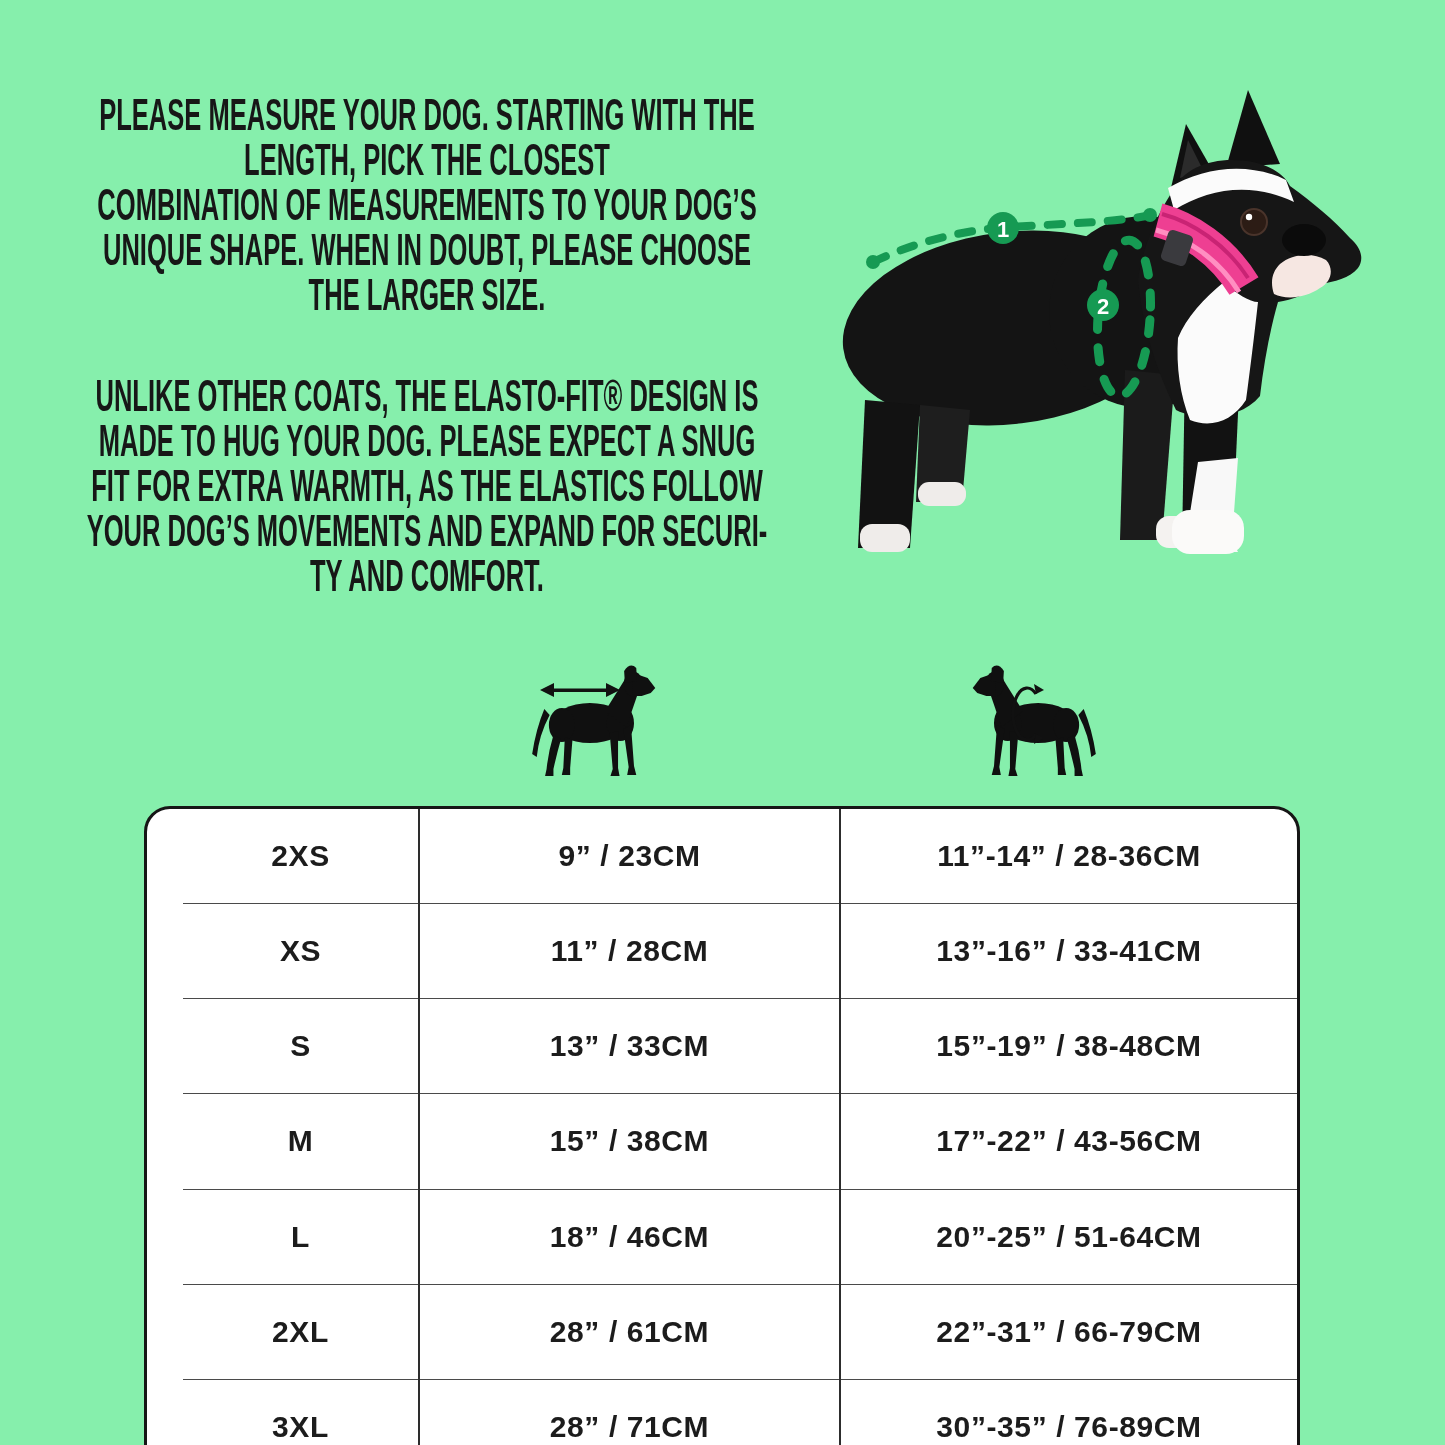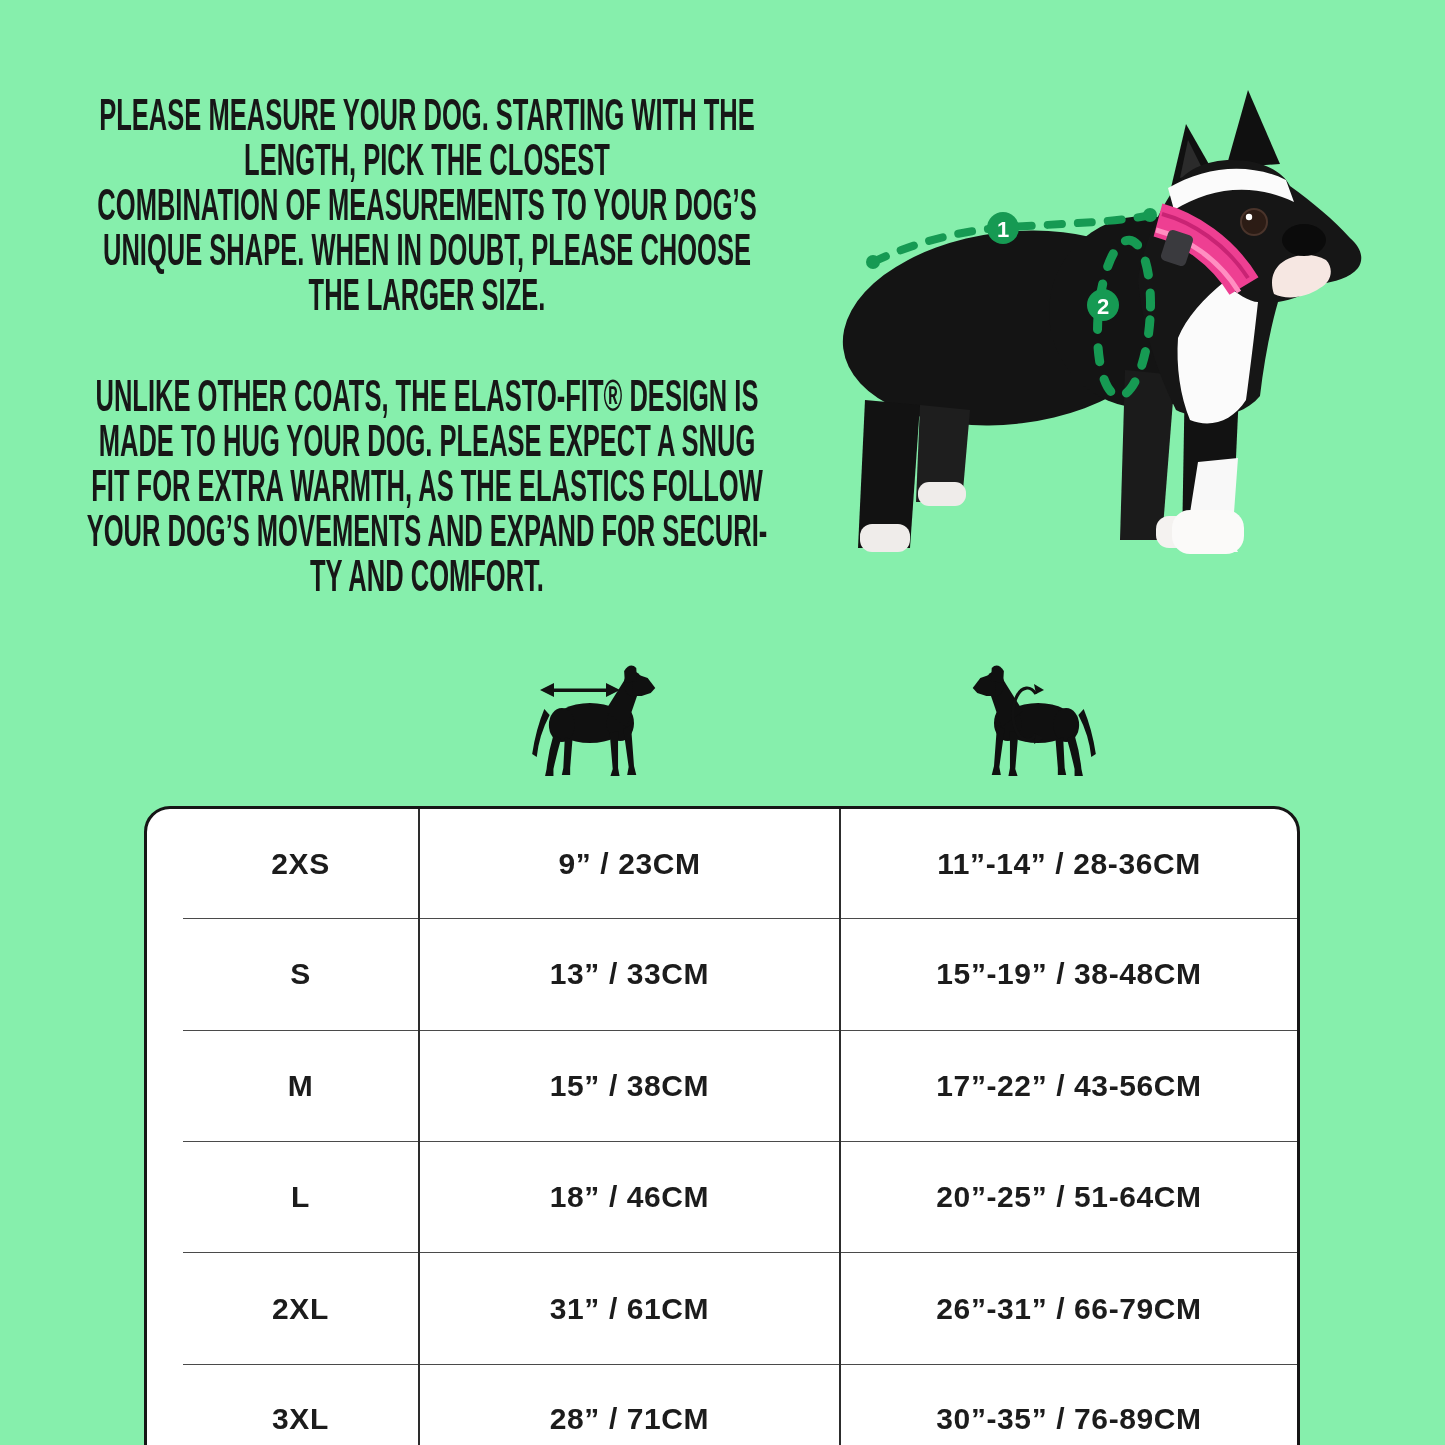--- a/index.html
+++ b/index.html
@@ -186,38 +186,43 @@
           <col class="col-len">
           <col>
         </colgroup>
       <tbody>
         <tr>
           <td>2XS</td>
           <td>9” / 23CM</td>
           <td>11”-14” / 28-36CM</td>
         </tr>
         <tr>
+          <td>XS</td>
+          <td>11” / 28CM</td>
+          <td>13”-16” / 33-41CM</td>
+        </tr>
+        <tr>
           <td>S</td>
           <td>13” / 33CM</td>
           <td>15”-19” / 38-48CM</td>
         </tr>
         <tr>
           <td>M</td>
           <td>15” / 38CM</td>
           <td>17”-22” / 43-56CM</td>
         </tr>
         <tr>
           <td>L</td>
           <td>18” / 46CM</td>
           <td>20”-25” / 51-64CM</td>
         </tr>
         <tr>
           <td>2XL</td>
-          <td>31” / 61CM</td>
-          <td>26”-31” / 66-79CM</td>
+          <td>28” / 61CM</td>
+          <td>22”-31” / 66-79CM</td>
         </tr>
         <tr>
           <td>3XL</td>
           <td>28” / 71CM</td>
           <td>30”-35” / 76-89CM</td>
         </tr>
       </tbody>
     </table>
   </div>
 

